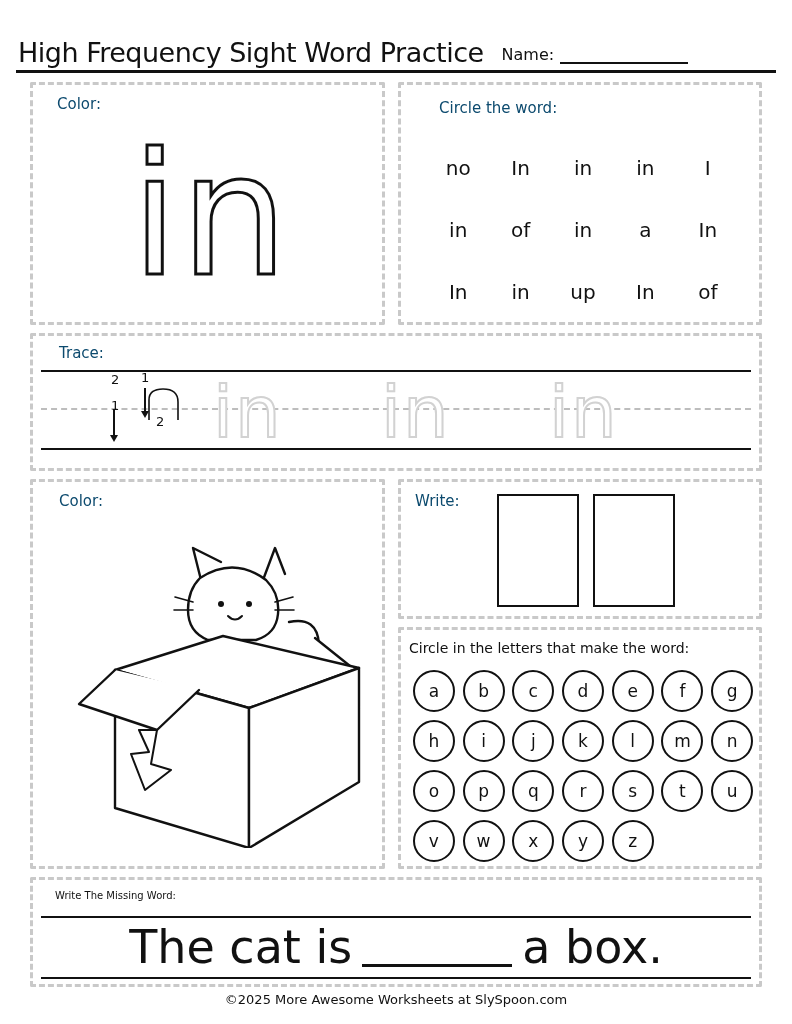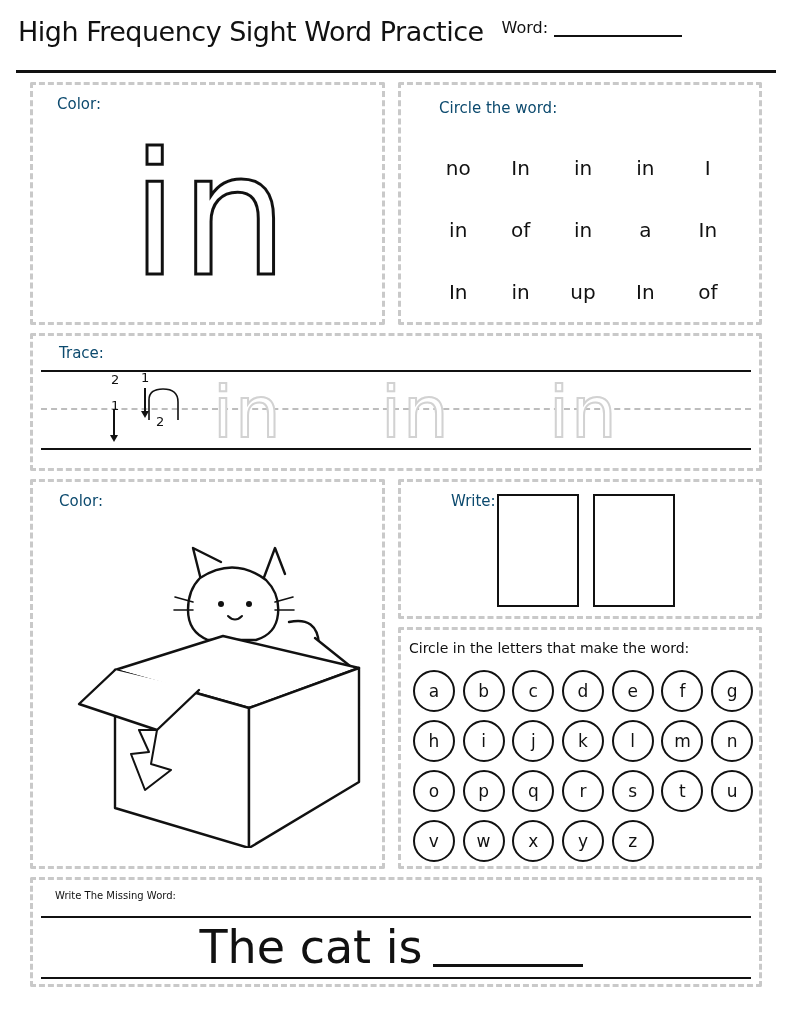--- a/index.html
+++ b/index.html
@@ -24,21 +24,21 @@
   }
 
   
   .header {
     position: absolute;
     left: 18px;
     top: 18px;
     right: 18px;
     height: 48px;
     display: flex;
-    align-items: flex-start;
+    align-items: flex-end;
   }
   .title {
     font-size: 27px;
     letter-spacing: -0.5px;
     line-height: 1;
     white-space: nowrap;
   }
   .name-wrap {
     margin-left: 18px;
     display: flex;
@@ -261,21 +261,21 @@
   }
 </style>
 </head>
 <body>
 
 <div class="page">
 
   <div class="header">
     <div class="title">High Frequency Sight Word Practice</div>
     <div class="name-wrap">
-      <div class="name-label">Word:</div>
+      <div class="name-label">Name:</div>
       <div class="name-line"></div>
     </div>
   </div>
   <div class="header-rule"></div>
 
   <div class="dbox" id="box-color-letter">
     <div class="sect-label" style="left:24px; top:10px;">Color:</div>
     <div class="big-letter-area">
       <div class="outline-word">in</div>
     </div>
@@ -349,21 +349,21 @@
         <path d="M196 190 L306 150 L306 264 L196 330 Z" fill="#fff"></path>
 
         <path d="M62 152 L26 186 L104 212 L146 172" fill="#fff"></path>
 
         <path d="M86 212 L104 212 L98 246 L118 252 L92 272 L78 236 L96 234 Z" fill="#fff" stroke-width="2"></path>
       </svg>
     </div>
   </div>
 
   <div class="dbox" id="box-write">
-    <div class="sect-label" style="left:14px; top:10px;margin-left:36px;">Write:</div>
+    <div class="sect-label" style="left:14px; top:10px;">Write:</div>
     <div class="write-boxes">
       <div class="write-box"></div>
       <div class="write-box"></div>
     </div>
   </div>
 
   <div class="dbox" id="box-letters">
     <div class="letters-title">Circle in the letters that make the word:</div>
     <div class="letter-grid">
       <div class="lcircle">a</div>
@@ -397,17 +397,19 @@
       <div class="lcircle">z</div>
     </div>
   </div>
 
   <div class="dbox" id="box-sentence">
     <div class="sent-label">Write The Missing Word:</div>
     <div class="sent-rule-top"></div>
     <div class="sentence">
       <span>The cat is</span>
       <span class="blank"></span>
+      <span>a box.</span>
     </div>
     <div class="sent-rule-bottom"></div>
   </div>
 
+  <div class="footer">©2025 More Awesome Worksheets at SlySpoon.com</div>
 </div>
 
 </body></html>

